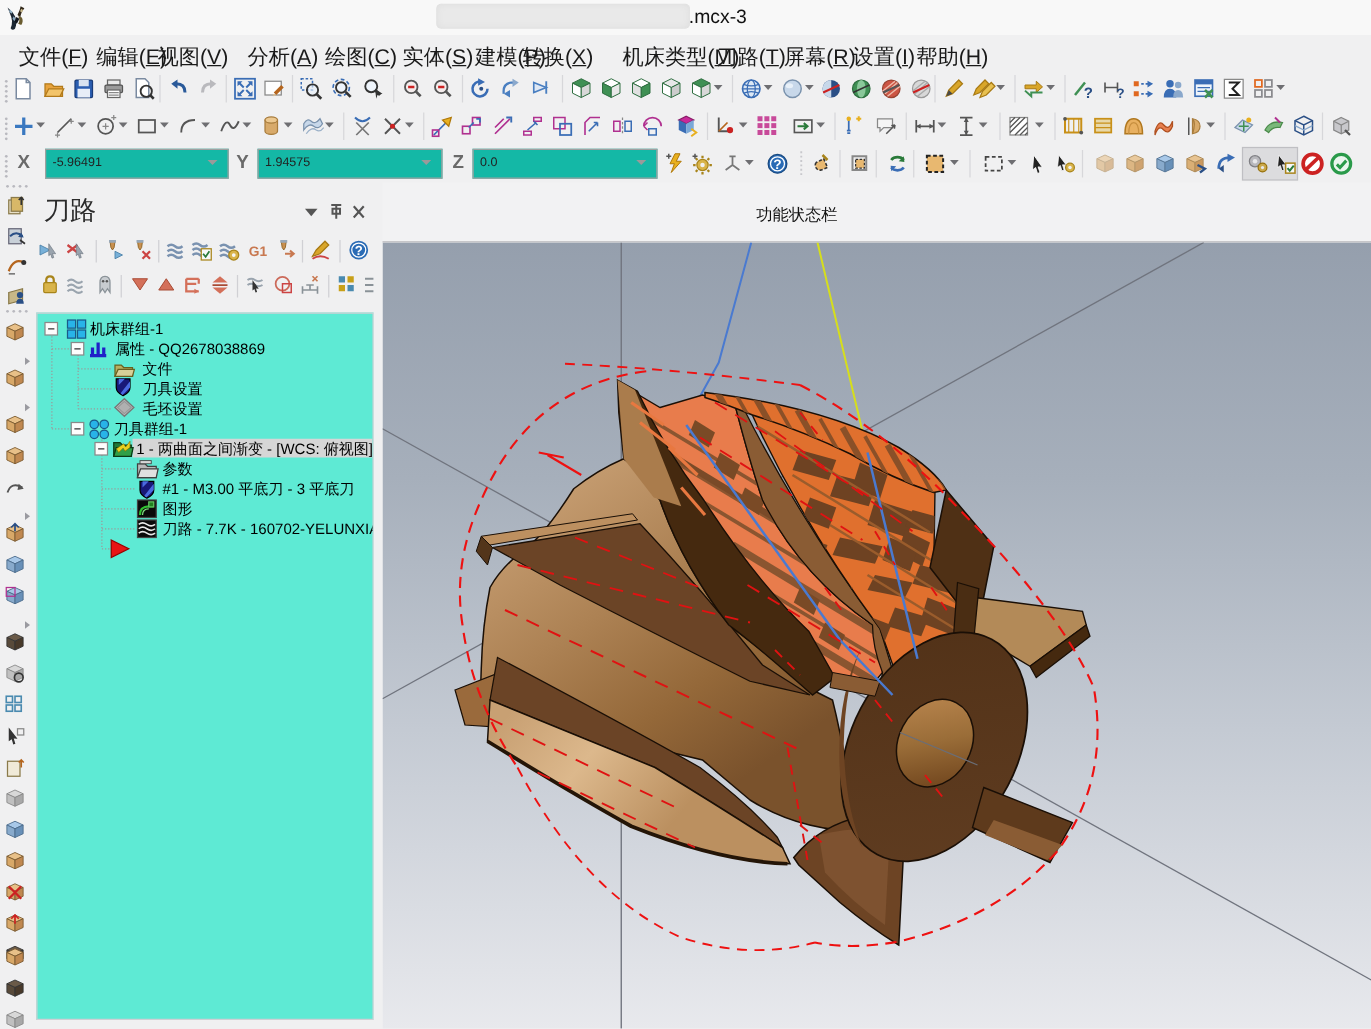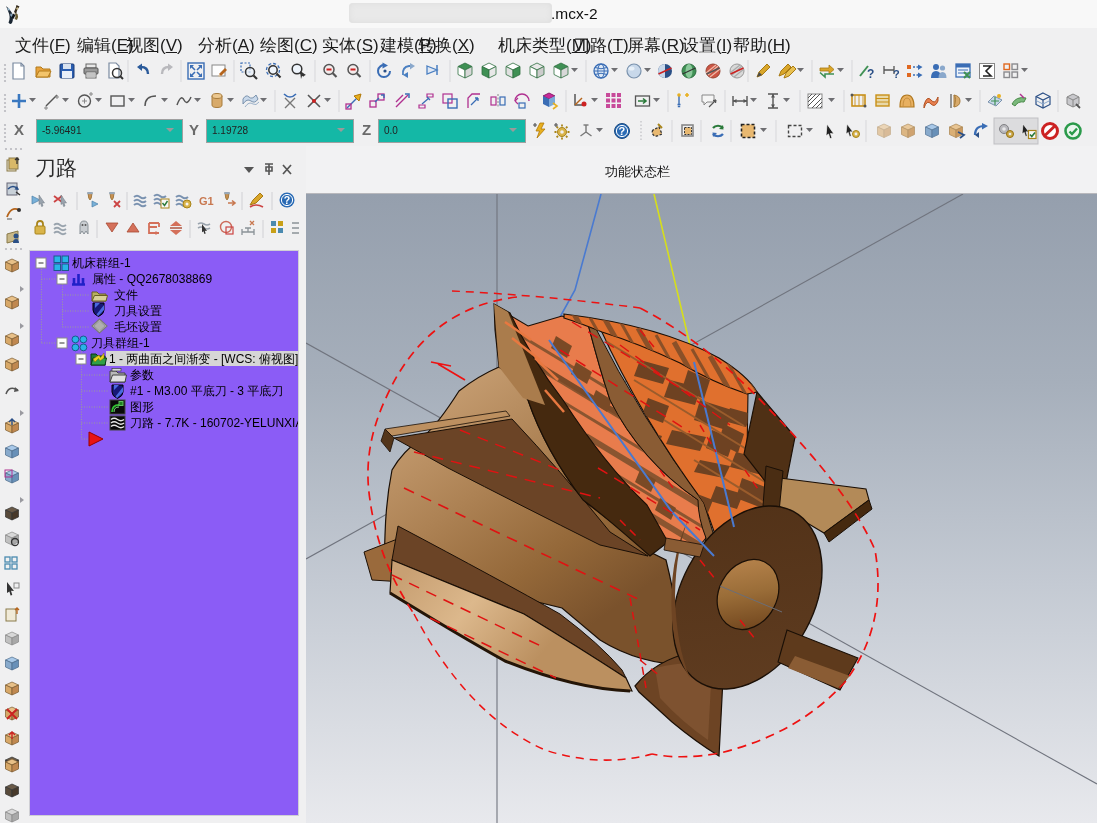--- a/index.html
+++ b/index.html
@@ -18,31 +18,31 @@
   #tb2{left:0;top:86px;width:1097px;height:30px;background:#f0f0f1;}
   #tb3{left:0;top:116px;width:1097px;height:30px;background:#f0f0f1;}
   .coordlab{position:absolute;top:5px;font-size:15px;font-weight:bold;color:#6a6a6a;}
   .coordfield{position:absolute;top:3px;height:22px;background:#14b8a6;border:1px solid #a0a0a0;
               font-size:10px;color:#222;line-height:22px;padding-left:5px;}
   .cfarrow{position:absolute;top:12px;width:0;height:0;border-left:4px solid transparent;
            border-right:4px solid transparent;border-top:4px solid #9a9a9a;}
   #leftbar{left:0;top:146px;width:27px;height:677px;background:#f0f0f1;}
   #panel{left:27px;top:146px;width:272px;height:677px;background:#f0f0f1;}
   #paneltitle{left:8px;top:8px;font-size:21px;color:#2b2b2b;font-family:Liberation Mono, monospace;}
-  #tree{left:2px;top:104px;width:268px;height:564px;background:#8b5cf6;border:1px solid #cfcfd4;}
+  #tree{left:2px;top:104px;width:268px;height:564px;background:#5eead4;border:1px solid #cfcfd4;}
   #gutter{left:299px;top:146px;width:7px;height:677px;background:#f0f0f1;}
   #vstrip{left:306px;top:146px;width:791px;height:48px;background:#f2f2f3;border-bottom:1px solid #b8b8bc;box-sizing:border-box;}
   #vstrip-label{left:254px;top:17px;font-size:13px;color:#111;margin-left:45px;}
   #view3d{left:306px;top:194px;width:791px;height:629px;}
 </style>
 </head>
 <body>
 <div class="abs" id="titlebar">
   <div class="abs" id="blurbox"></div>
-  <div class="abs" id="mcx">.mcx-2</div>
+  <div class="abs" id="mcx">.mcx-3</div>
 </div>
 <svg class="abs" id="logo" style="left:3px;top:3px" width="20" height="22" viewBox="0 0 20 22">
     <path d="M3 3 Q7 6 9 10 Q11 15 9 20 Q7 22 5.5 19.5 Q8 14 5 8 Q4 5 3 3 Z" fill="#1b2733"></path>
     <path d="M13.5 2 L16.5 3.5 Q13 8 13.5 11 L11 9 Q13 5 13.5 2 Z" fill="#32281a"></path>
     <path d="M11.5 10 L14.5 11 Q16 14 14 17 L11.5 16 Q13.5 13 11.5 10 Z" fill="#6a5c30"></path>
     <path d="M10 10.5 L12.5 12 L10.5 16 L8.5 14 Z" fill="#10161e"></path>
     <path d="M5 4.5 L7 6.5 L6 8 L4.2 6 Z" fill="#9ab8cc"></path>
     <path d="M8 10 L9.5 12 L8.5 14 L7 12 Z" fill="#8aa8c0"></path>
     <path d="M14 4 L15.5 5 L14.5 7 L13 6 Z" fill="#c8b88a"></path>
   </svg>
@@ -463,21 +463,21 @@
         <path d="M9 2 L15 5 L15 12 L9 15 L3 12 L3 5 Z" fill="#c8c8cc" stroke="#888"></path>
         <path d="M3 5 L9 8 L15 5 M9 8 L9 15" fill="none" stroke="#888"></path>
         <path d="M12 12 L16 16" stroke="#555" stroke-width="1.8"></path>
       </g>
     </svg></div>
 <div class="abs" id="tb3">
   <span class="coordlab" style="left:14px">X</span>
   <div class="coordfield" style="left:36px;width:140px">-5.96491</div>
   <div class="cfarrow" style="left:166px"></div>
   <span class="coordlab" style="left:189px">Y</span>
-  <div class="coordfield" style="left:206px;width:141px">1.19728</div>
+  <div class="coordfield" style="left:206px;width:141px">1.94575</div>
   <div class="cfarrow" style="left:337px"></div>
   <span class="coordlab" style="left:362px">Z</span>
   <div class="coordfield" style="left:378px;width:141px">0.0</div>
   <div class="cfarrow" style="left:509px"></div>
   <svg width="1097" height="30" id="tb3svg" style="position:absolute;left:0;top:0">
       <circle cx="5" cy="9" r="1.1" fill="#b9b9bf"></circle>
       <circle cx="5" cy="13" r="1.1" fill="#b9b9bf"></circle>
       <circle cx="5" cy="17" r="1.1" fill="#b9b9bf"></circle>
       <circle cx="5" cy="21" r="1.1" fill="#b9b9bf"></circle>
       <circle cx="5" cy="25" r="1.1" fill="#b9b9bf"></circle>

